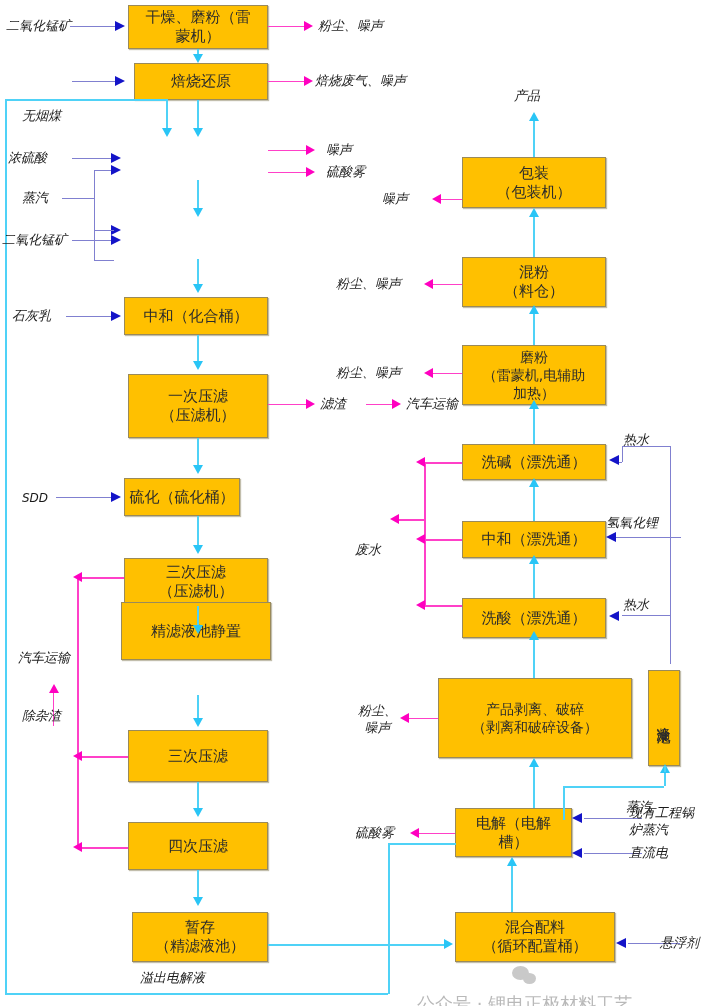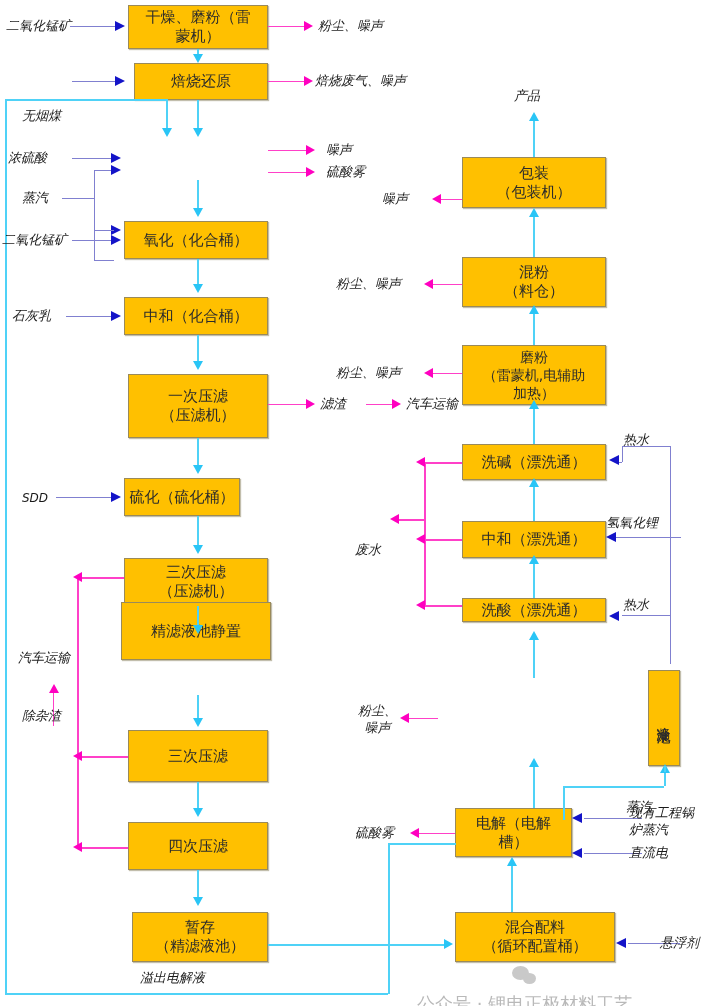--- a/index.html
+++ b/index.html
@@ -77,21 +77,20 @@
 <body>
 
 <div id="stage">
 
   <div class="box" style="left:128px;top:5px;width:140px;height:44px;">干燥、磨粉（雷
 蒙机）</div>
 
   <div class="box" style="left:134px;top:63px;width:134px;height:37px;">焙烧还原</div>
 
 
-  <div class="box" style="left:124px;top:221px;width:144px;height:38px;">氧化（化合桶）</div>
 
   <div class="box" style="left:124px;top:297px;width:144px;height:38px;">中和（化合桶）</div>
 
   <div class="box" style="left:128px;top:374px;width:140px;height:64px;">一次压滤
 （压滤机）</div>
 
   <div class="box" style="left:124px;top:478px;width:116px;height:38px;">硫化（硫化桶）</div>
 
   <div class="box" style="left:124px;top:558px;width:144px;height:48px;">三次压滤
 （压滤机）</div>
@@ -112,22 +111,24 @@
 （料仓）</div>
 
   <div class="box small" style="left:462px;top:345px;width:144px;height:60px;">磨粉
 （雷蒙机,电辅助
 加热）</div>
 
   <div class="box" style="left:462px;top:444px;width:144px;height:36px;">洗碱（漂洗通）</div>
 
   <div class="box" style="left:462px;top:521px;width:144px;height:37px;">中和（漂洗通）</div>
 
-  <div class="box" style="left:462px;top:598px;width:144px;height:24px;">洗酸（漂洗通）</div>
-
+  <div class="box" style="left:462px;top:598px;width:144px;height:40px;">洗酸（漂洗通）</div>
+
+  <div class="box small" style="left:438px;top:678px;width:194px;height:80px;">产品剥离、破碎
+（剥离和破碎设备）</div>
 
   <div class="box vert small" style="left:648px;top:670px;width:32px;height:96px;">冷凝水池</div>
 
   <div class="box" style="left:455px;top:808px;width:117px;height:49px;">电解（电解
 槽）</div>
 
   <div class="box" style="left:455px;top:912px;width:160px;height:50px;">混合配料
 （循环配置桶）</div>
 
   <div class="ln v2 cy" style="left:197px;top:49px;height:9px;"></div>

